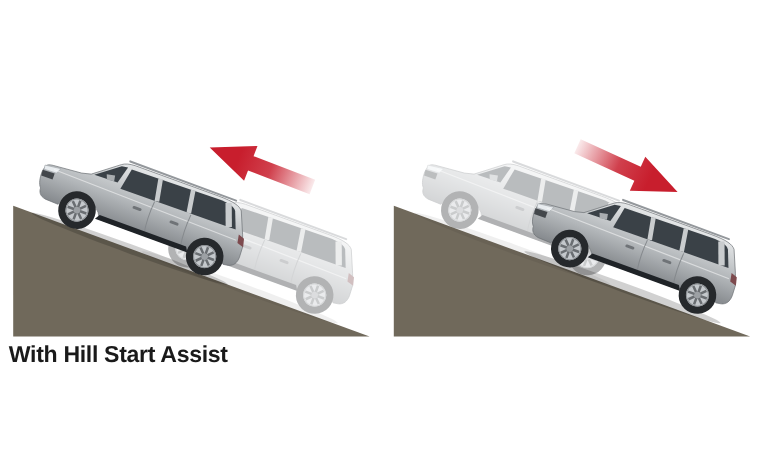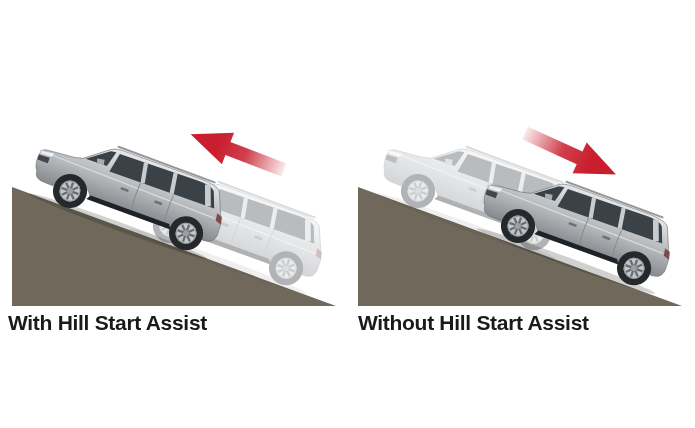--- a/index.html
+++ b/index.html
@@ -75,14 +75,13 @@
 
     <g>
       <polygon points="358,187 358,306 682,306" fill="#70695b"></polygon>
       <use href="#suv" transform="translate(418,191) rotate(20) scale(0.95) translate(-52,-70)" opacity="0.35"></use>
       <use href="#suv" transform="translate(518,226) rotate(20) scale(0.95) translate(-52,-70)"></use>
       <use href="#arrow-shape" transform="translate(525,133) rotate(24.5)"></use>
     </g>
   </svg>
 
   <div id="label-with" class="panel-label">With Hill Start Assist</div>
-  <div id="label-without" class="panel-label">Without Hill Start Assist</div>
 </div>
 
 </body></html>

